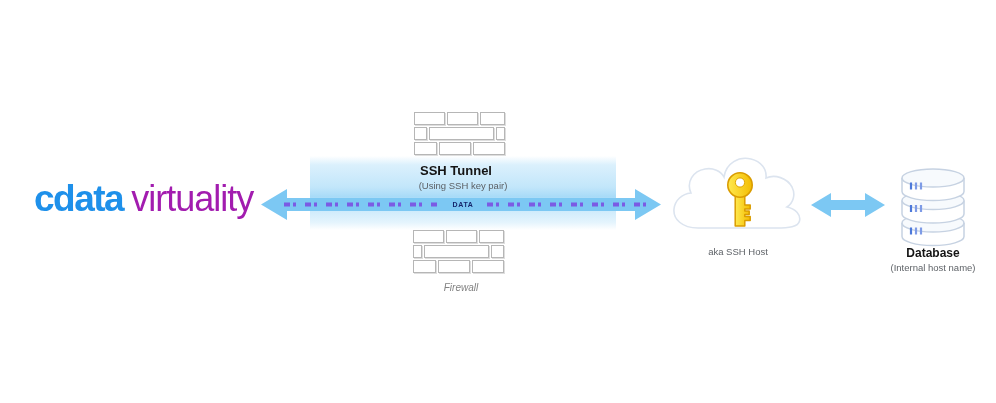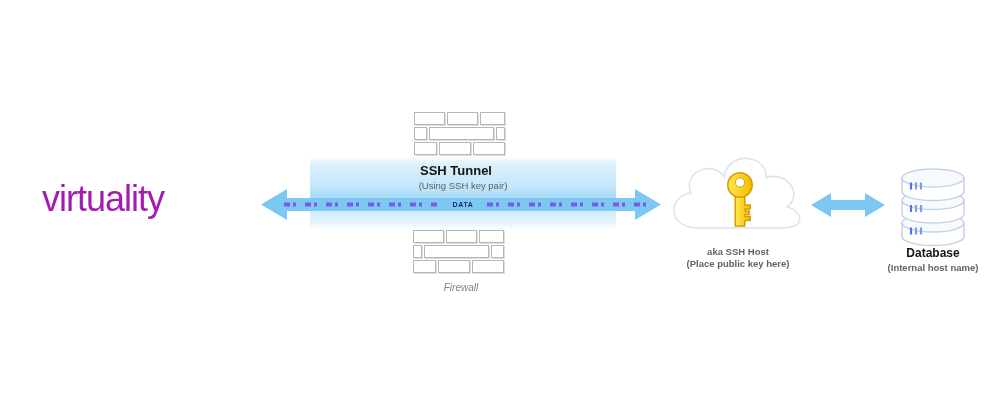--- a/index.html
+++ b/index.html
@@ -38,32 +38,33 @@
   .wall .row{display:flex;gap:2px;margin-bottom:2px;}
   .brick{height:13px;box-sizing:border-box;background:#ffffff;border:1.5px solid #b6b6b6;
     box-shadow:1px 1px 0 rgba(0,0,0,0.13);}
   .firewall-label{position:absolute;left:414px;top:282px;width:94px;text-align:center;
     font-size:10px;color:#828282;font-style:italic;}
   
   .cloud{position:absolute;left:666px;top:152px;}
   .key{position:absolute;left:722px;top:172px;}
   .caption{position:absolute;text-align:center;line-height:1.25;}
   .caption .title{font-size:12px;font-weight:bold;color:#141414;margin-bottom:1px;}
-  .caption .sub{font-size:9.5px;color:#5F6368;font-weight:bold;}
+  .caption .sub{font-size:9.5px;color:#5F6368;}
   .ssh-caption{left:653px;top:246px;width:170px;}
   .db-caption{left:860px;top:246px;width:146px;}
   
   .db{position:absolute;left:898px;top:168px;}
 </style>
 </head>
 <body>
 
 <div class="canvas">
 
   <div class="logo">
+    <span class="brand">cdata</span>
     <span class="product">virtuality</span>
   </div>
 
   <div class="wall wall-top">
     <div class="row">
       <div class="brick" style="width:31px"></div>
       <div class="brick" style="width:31px"></div>
       <div class="brick" style="width:25px"></div>
     </div>
     <div class="row">
@@ -128,21 +129,20 @@
         <stop offset="0" stop-color="#FFE94F"></stop>
         <stop offset="1" stop-color="#F3BC00"></stop>
       </linearGradient>
     </defs>
     <path d="M13.2 20 H22.8 V33 h5.4 v4 h-5.4 v2 h4.4 v3.6 h-4.4 v2 h5.4 v4 h-5.4 V54 H13.2 Z" fill="url(#gk)" stroke="#DA9C00" stroke-width="1.5" stroke-linejoin="round"></path>
     <circle cx="18" cy="13" r="12.2" fill="url(#gk)" stroke="#DA9C00" stroke-width="1.6"></circle>
     <circle cx="18" cy="10.5" r="4.6" fill="#ffffff" stroke="#E0A400" stroke-width="1"></circle>
   </svg>
   <div class="caption ssh-caption">
     <div class="sub">aka SSH Host</div>
-    <div class="sub">(Place public key here)</div>
   </div>
 
   <svg class="mid-arrow" width="76" height="28" viewBox="0 0 76 28">
     <path d="M1 14 L21 2 L21 9 L55 9 L55 2 L75 14 L55 26 L55 19 L21 19 L21 26 Z" fill="#7CC8F3"></path>
   </svg>
 
   <svg class="db" width="70" height="80" viewBox="0 0 70 80">
     <g stroke="#C6D2E2" stroke-width="1.5">
 
       <path d="M4 55 v13.5 a31 9 0 0 0 62 0 V55" fill="#ffffff"></path>

